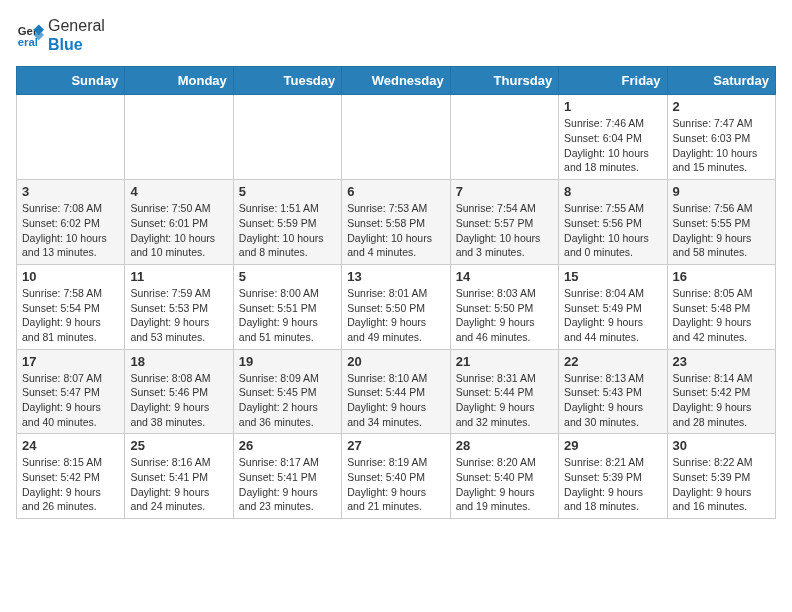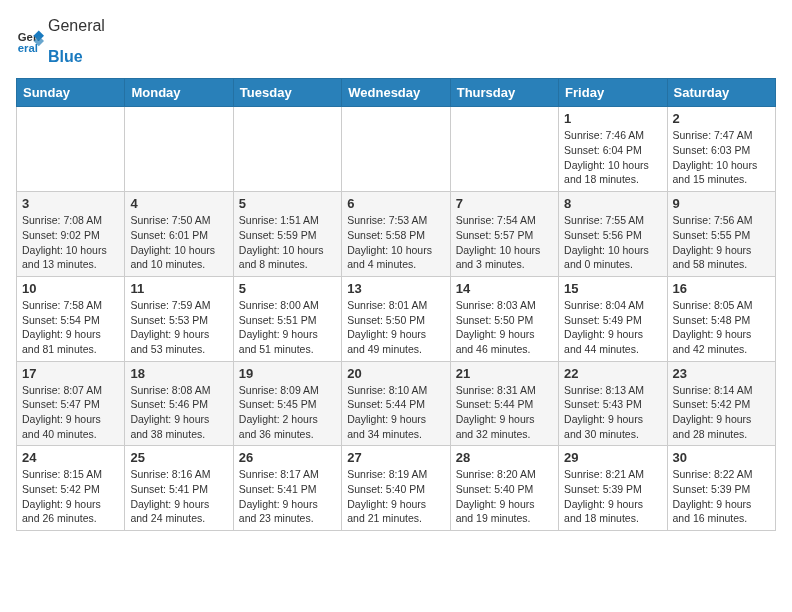--- a/index.html
+++ b/index.html
@@ -38,21 +38,21 @@
       color: #555;
     }
     .calendar {
       width: 100%;
       border-collapse: collapse;
       font-size: 11px;
     }
     .calendar thead th {
       background: #2980b9;
       color: #fff;
-      text-align: left;
+      text-align: right;
       padding: 6px 6px;
       font-size: 13px;
       font-weight: bold;
       border: 1px solid #2471a3;
     }
     .calendar tbody td {
       border: 1px solid #ccc;
       vertical-align: top;
       padding: 4px 5px;
       width: calc(100% / 7);
@@ -84,21 +84,21 @@
 <div class="header-section">
   <div class="logo">
     <svg class="logo-icon" viewBox="0 0 32 32">
       <text x="2" y="16" font-size="13" font-weight="bold" fill="#333">Gen</text>
       <text x="2" y="28" font-size="13" font-weight="bold" fill="#1a7abf">eral</text>
       <polygon points="26,4 32,10 26,16 20,10" fill="#1a7abf"></polygon>
       <polygon points="26,10 32,16 26,22 20,16" fill="#2980b9" opacity="0.7"></polygon>
     </svg>
     <div style="line-height:1.2">
       <div style="font-size:16px;font-weight:normal;color:#333;">General</div>
-      <div style="font-size:16px;font-weight:bold;color:#1a7abf;margin-top:12px;">Blue</div>
+      <div style="font-size:16px;font-weight:bold;color:#1a7abf;">Blue</div>
     </div>
   </div>
   <div class="title-section">
     <div class="month-title"></div>
     <div class="location-title"></div>
   </div>
 </div>
 
 <table class="calendar">
   <thead>
@@ -129,21 +129,21 @@
           <span class="day-number">2</span>
           <div class="day-info">Sunrise: 7:47 AM</div>
           <div class="day-info">Sunset: 6:03 PM</div>
           <div class="day-info">Daylight: 10 hours and 15 minutes.</div>
         </td>
       </tr>
       <tr>
         <td>
           <span class="day-number">3</span>
           <div class="day-info">Sunrise: 7:08 AM</div>
-          <div class="day-info">Sunset: 9:02 PM</div>
+          <div class="day-info">Sunset: 6:02 PM</div>
           <div class="day-info">Daylight: 10 hours and 13 minutes.</div>
         </td>
         <td>
           <span class="day-number">4</span>
           <div class="day-info">Sunrise: 7:50 AM</div>
           <div class="day-info">Sunset: 6:01 PM</div>
           <div class="day-info">Daylight: 10 hours and 10 minutes.</div>
         </td>
         <td>
           <span class="day-number">5</span>

